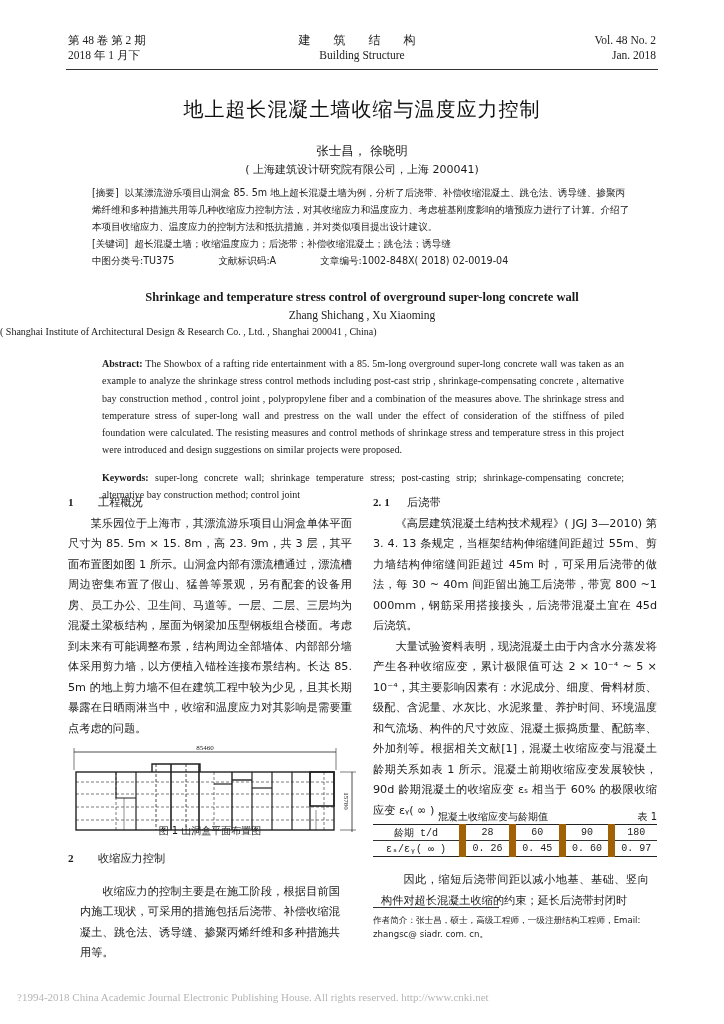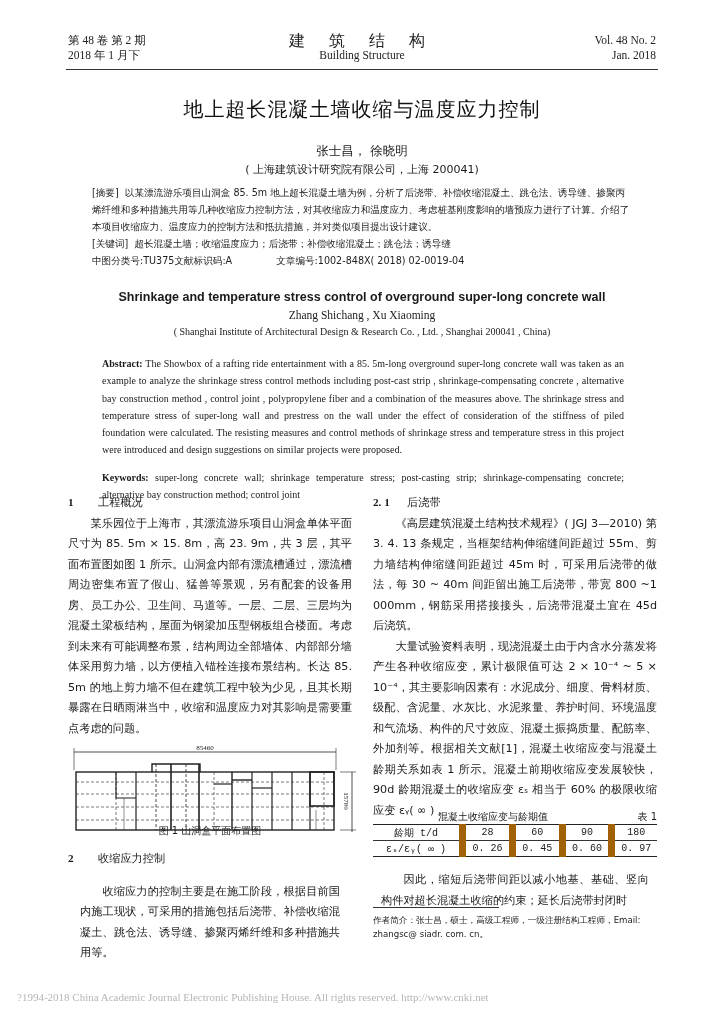--- a/index.html
+++ b/index.html
@@ -3,32 +3,32 @@
 <meta charset="utf-8">
 <style>
   html, body { margin: 0; padding: 0; background: #ffffff; }
   body { width: 724px; height: 1024px; position: relative; overflow: hidden; color: #1a1a1a;
          font-family: "DejaVu Serif", "Liberation Serif", serif; }
   .abs { position: absolute; }
   .hdr { font-family: "Liberation Serif", serif; font-size: 11.5px; line-height: 15px; color: #222; }
   .hdr-left { left: 68px; top: 33px; }
   .hdr-mid { left: 0; width: 724px; top: 33px; text-align: center; }
   .hdr-right { right: 68px; top: 33px; text-align: right; }
-  .hdr-mid .cn { letter-spacing: 10px; font-size: 16px; }
+  .hdr-mid .cn { letter-spacing: 10px; font-size: 12px; }
   .hdr-rule { left: 66px; width: 592px; top: 69px; height: 0; border-top: 1px solid #333; }
   .title { left: 0; width: 724px; top: 96px; text-align: center; font-family: "DejaVu Sans", sans-serif;
            font-size: 20px; letter-spacing: 1px; color: #111; }
   .authors { left: 0; width: 724px; top: 143px; text-align: center; font-family: "DejaVu Sans", sans-serif; font-size: 12.5px; }
   .affil { left: 0; width: 724px; top: 162px; text-align: center; font-family: "DejaVu Sans", sans-serif; font-size: 11px; }
   .cnabs { left: 92px; width: 542px; top: 184px; font-family: "DejaVu Sans", sans-serif; font-size: 9.6px; line-height: 17px; color: #222; }
   .cnabs p { margin: 0; }
   .meta-line span { display: inline-block; }
-  .entitle { left: 0; width: 724px; top: 290px; text-align: center; font-family: Liberation Sans, sans-serif; font-weight: bold; font-size: 12.5px; }
+  .entitle { left: 0; width: 724px; top: 290px; text-align: center; font-family: Liberation Serif, serif; font-weight: bold; font-size: 12.5px; }
   .enauth { left: 0; width: 724px; top: 309px; text-align: center; font-family: "Liberation Serif", serif; font-size: 11.5px; }
-  .enaffil { left: 0; width: 724px; top: 326px; text-align: center; font-family: "Liberation Serif", serif; font-size: 10px; }
+  .enaffil { left: 0; width: 724px; top: 326px; text-align: left; font-family: "Liberation Serif", serif; font-size: 10px; }
   .enabs { left: 92px; width: 542px; top: 345px; font-family: "Liberation Serif", serif; font-size: 10px; line-height: 17.3px; text-align: justify; }
   .enabs p { margin: 10px; }
   .enabs b { font-weight: bold; }
   .col { font-family: "DejaVu Sans", sans-serif; font-size: 11.2px; line-height: 20.5px; color: #1a1a1a; text-align: justify; }
   .col-left { left: 68px; width: 284px; }
   .col-right { left: 373px; width: 284px; }
   .sec-h { font-family: "DejaVu Sans", sans-serif; font-size: 11.2px; }
   .sec-h .num { font-family: "Liberation Serif", serif; font-weight: bold; display: inline-block; width: 30px; }
   .indent { text-indent: 2em; }
   .fig { left: 72px; top: 744px; width: 286px; height: 88px; }
@@ -69,21 +69,21 @@
 <div class="abs affil">( 上海建筑设计研究院有限公司，上海 200041)</div>
 
 <div class="abs cnabs">
   <p>
     <span>[摘要]</span>&nbsp;&nbsp;<span>以某漂流游乐项目山洞盒 85. 5m 地上超长混凝土墙为例，分析了后浇带、补偿收缩混凝土、跳仓法、诱导缝、掺聚丙烯纤维和多种措施共用等几种收缩应力控制方法，对其收缩应力和温度应力、考虑桩基刚度影响的墙预应力进行了计算。介绍了本项目收缩应力、温度应力的控制方法和抵抗措施，并对类似项目提出设计建议。</span>
   </p>
   <p>
     <span>[关键词]</span>&nbsp;&nbsp;<span>超长混凝土墙；收缩温度应力；后浇带；补偿收缩混凝土；跳仓法；诱导缝</span>
   </p>
   <p class="meta-line">
-    <span>中图分类号:</span><span style="">TU375</span><span>文献标识码:</span><span style="margin-right:44px;">A</span><span>文章编号:</span><span>1002-848X( 2018) 02-0019-04</span>
+    <span>中图分类号:</span><span style="margin-right:44px;">TU375</span><span>文献标识码:</span><span style="margin-right:44px;">A</span><span>文章编号:</span><span>1002-848X( 2018) 02-0019-04</span>
   </p>
 </div>
 
 <div class="abs entitle">Shrinkage and temperature stress control of overground super-long concrete wall</div>
 <div class="abs enauth">Zhang Shichang , Xu Xiaoming</div>
 <div class="abs enaffil">( Shanghai Institute of Architectural Design &amp; Research Co. , Ltd. , Shanghai 200041 , China)</div>
 
 <div class="abs enabs">
   <p>
     <b>Abstract:</b> <span>The Showbox of a rafting ride entertainment with a 85. 5m-long overground super-long concrete wall was taken as an example to analyze the shrinkage stress control methods including post-cast strip , shrinkage-compensating concrete , alternative bay construction method , control joint , polypropylene fiber and a combination of the measures above. The shrinkage stress and temperature stress of super-long wall and prestress on the wall under the effect of consideration of the stiffness of piled foundation were calculated. The resisting measures and control methods of shrinkage stress and temperature stress in this project were introduced and design suggestions on similar projects were proposed.</span>

